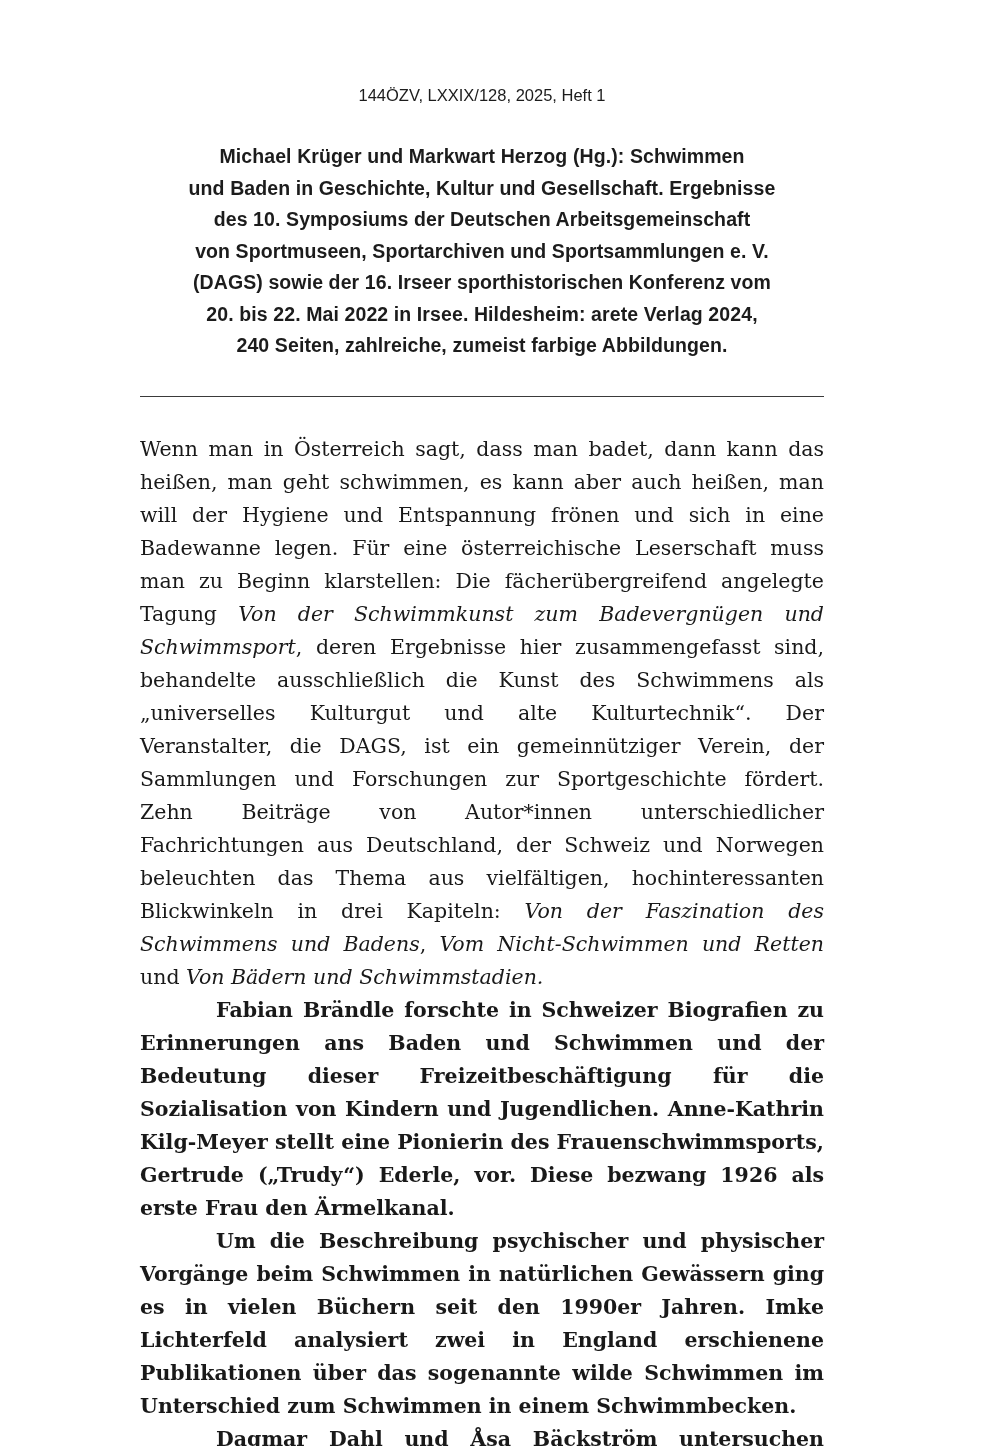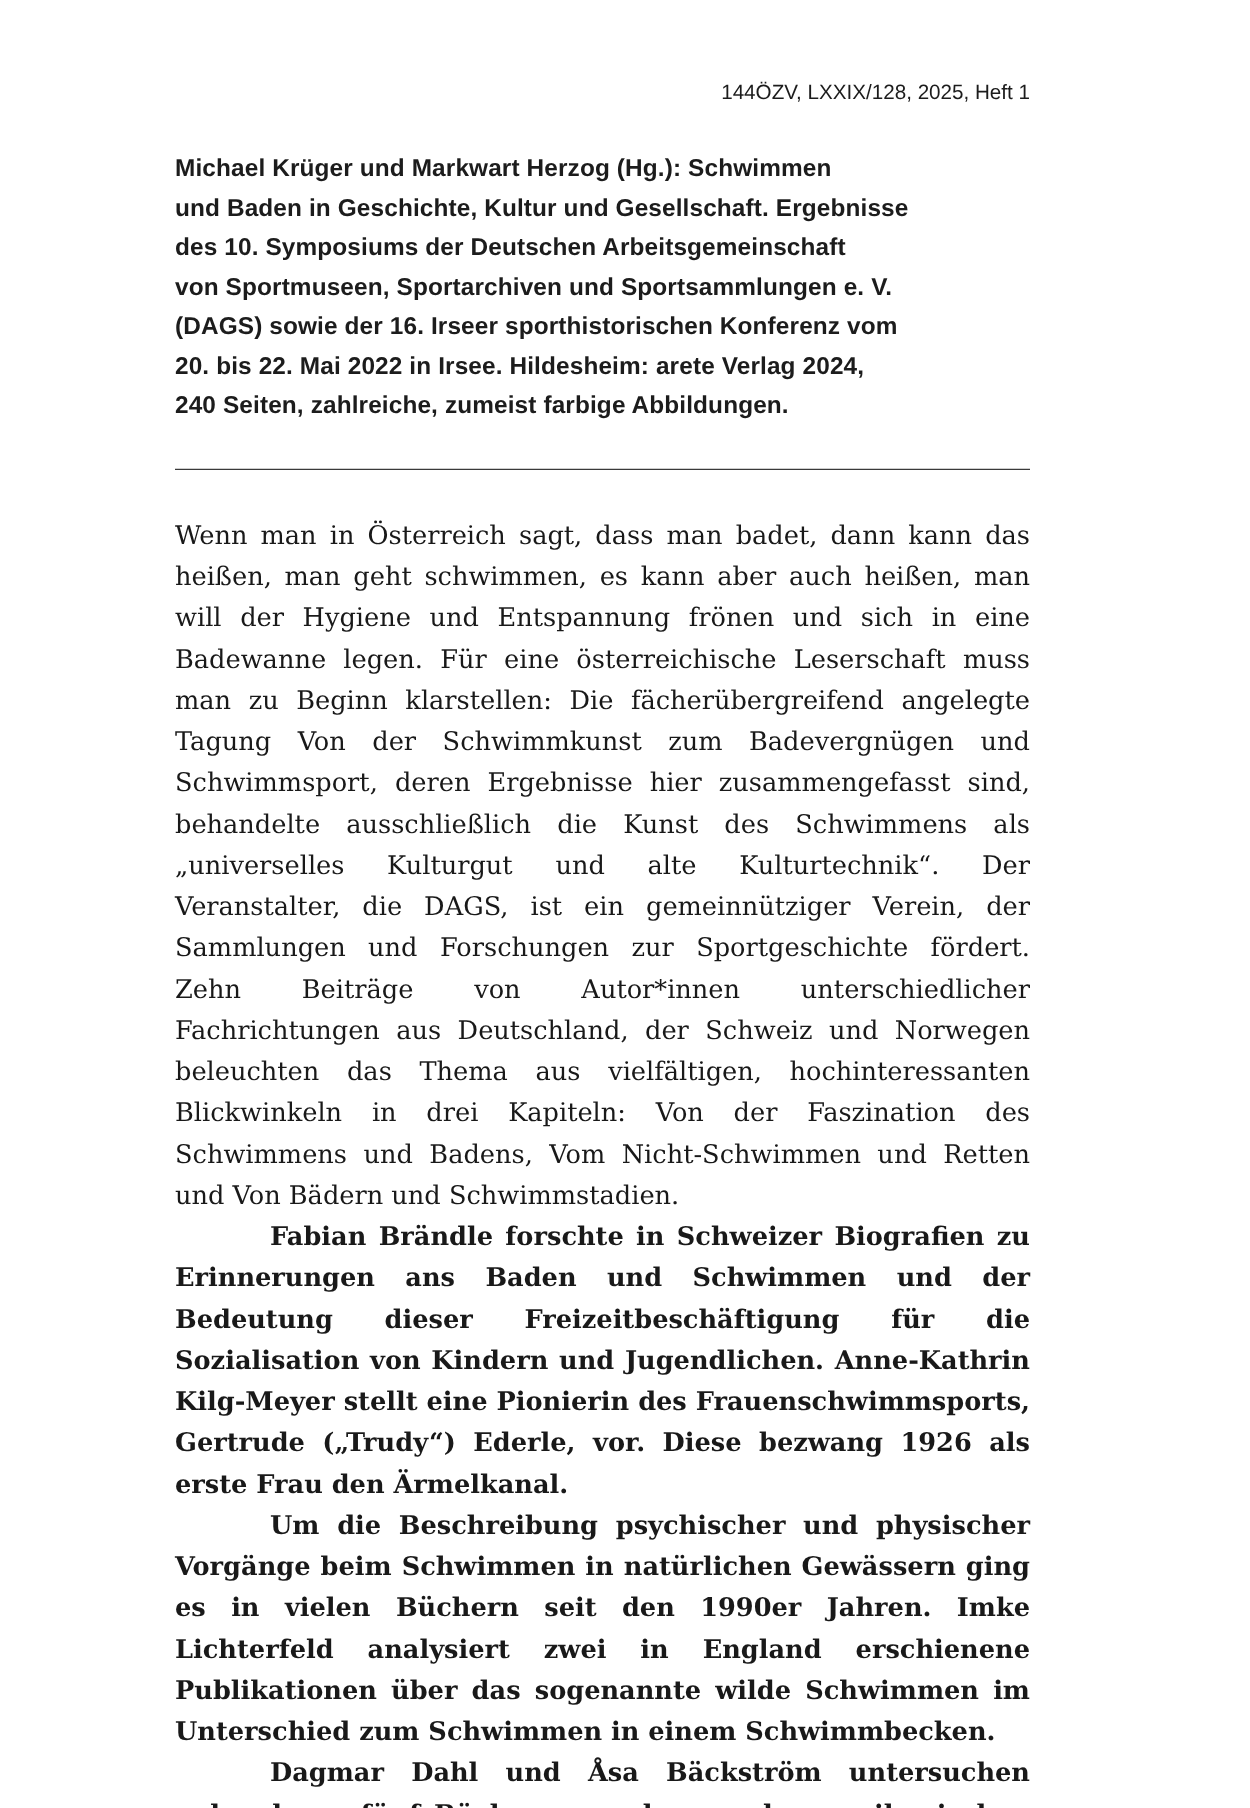--- a/index.html
+++ b/index.html
@@ -11,53 +11,55 @@
     color: #1a1a1a;
   }
   .page {
     width: 1000px;
     min-height: 1446px;
     background: #ffffff;
     padding: 64px 176px 48px 140px;
   }
   .running-header {
     display: flex;
-    justify-content: flex-end;
+    justify-content: center;
     align-items: baseline;
     font-size: 16.5px;
     line-height: 20px;
     color: #1c1c1c;
+    margin-top: 21px;
   }
   .review-heading {
     margin-top: 36px;
     font-size: 19.5px;
     font-weight: 700;
     line-height: 31.5px;
     letter-spacing: 0.1px;
     white-space: pre-line;
     color: #1c1c1c;
+    text-align: center;
   }
   .divider {
     border: none;
     border-top: 1px solid #3a3a3a;
     height: 0;
     margin-top: 34px;
   }
   .review-body {
     margin-top: 36px;
     font-family: "DejaVu Serif", "Liberation Serif", serif;
     font-size: 20.5px;
     line-height: 33px;
     text-align: justify;
     hyphens: auto;
     color: #191919;
   }
   .review-body p { margin: 0; }
   .review-body p.indent { text-indent: 76px; font-weight: bold; }
-  .review-body .it { }
+  .review-body .it { font-style: italic; }
 </style>
 </head>
 <body>
 
 <div class="page">
 
   <header class="running-header">
     <span>144</span>
     <span>ÖZV, LXXIX/128, 2025, Heft 1</span>
   </header>

